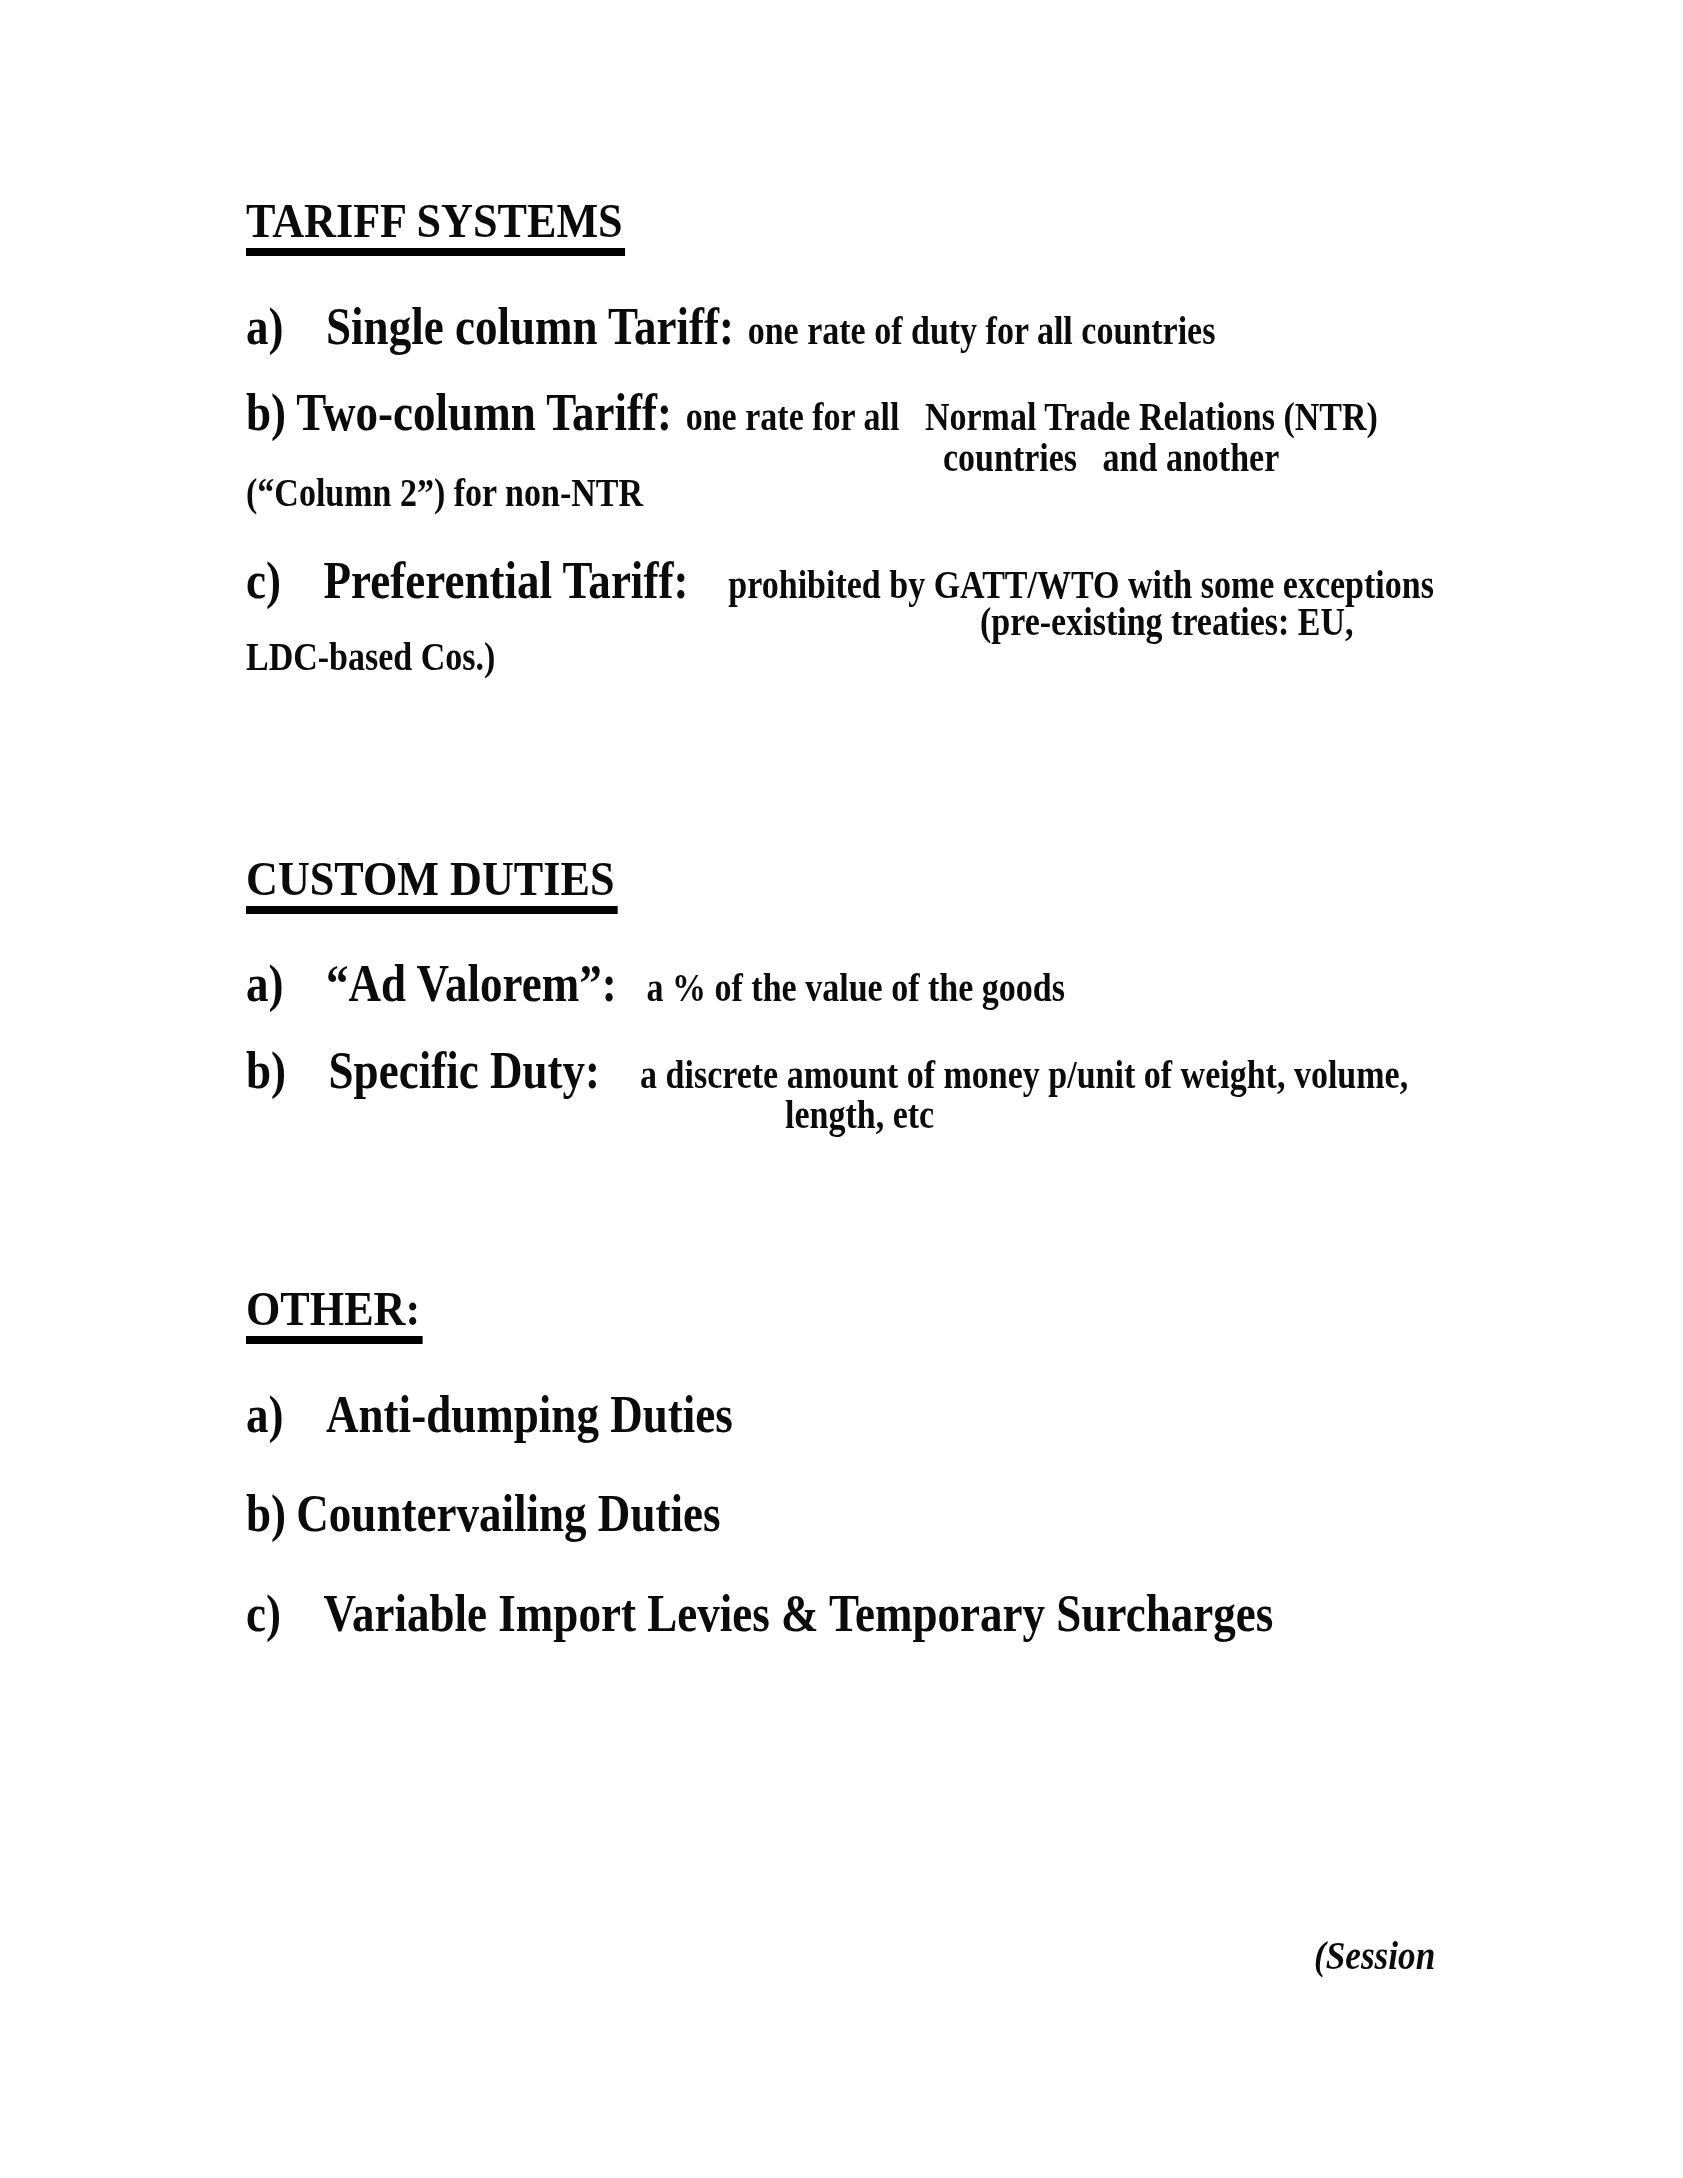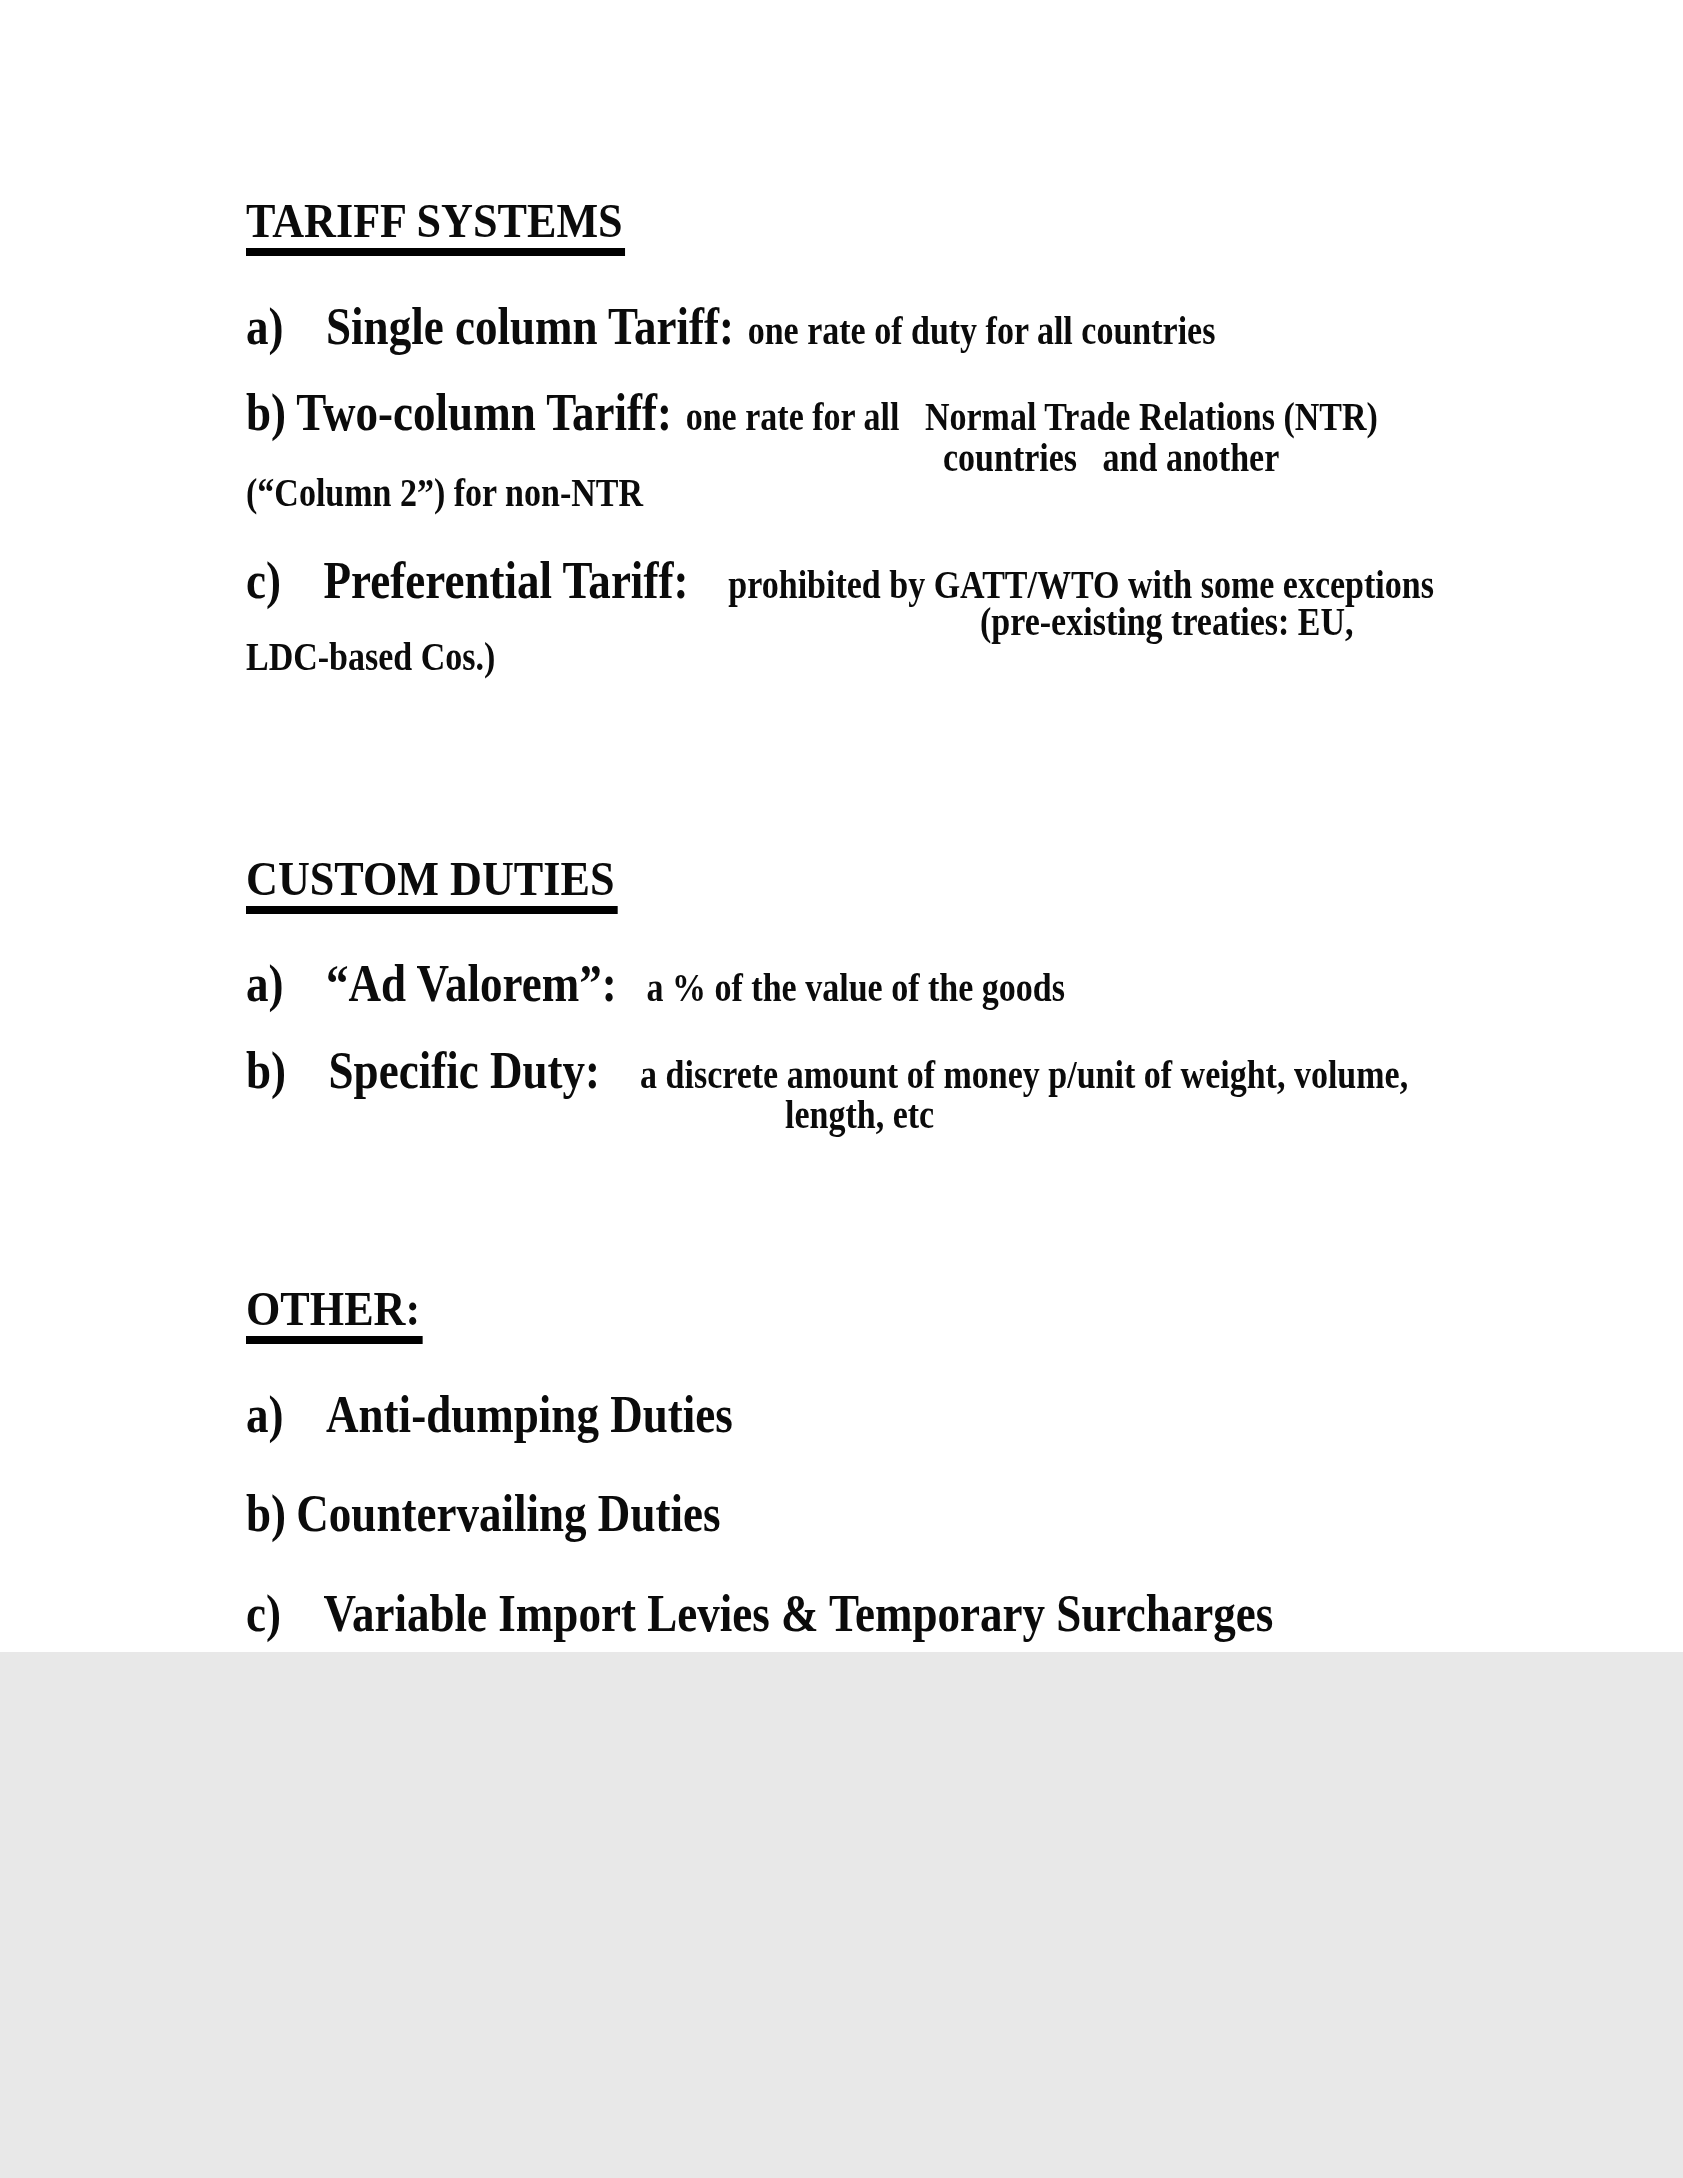--- a/index.html
+++ b/index.html
@@ -3,21 +3,21 @@
 <meta charset="utf-8">
 <style>
   html, body {
     margin: 0;
     padding: 0;
     background: #e8e8e8;
   }
   .page {
     position: relative;
     width: 1683px;
-    height: 1652px;
+    height: 2178px;
     background: #ffffff;
     color: #0b0b0b;
     font-family: "Liberation Serif", "DejaVu Serif", serif;
     overflow: hidden;
   }
   
   .h {
     position: absolute;
     display: inline-block;
     font-size: 48px;

